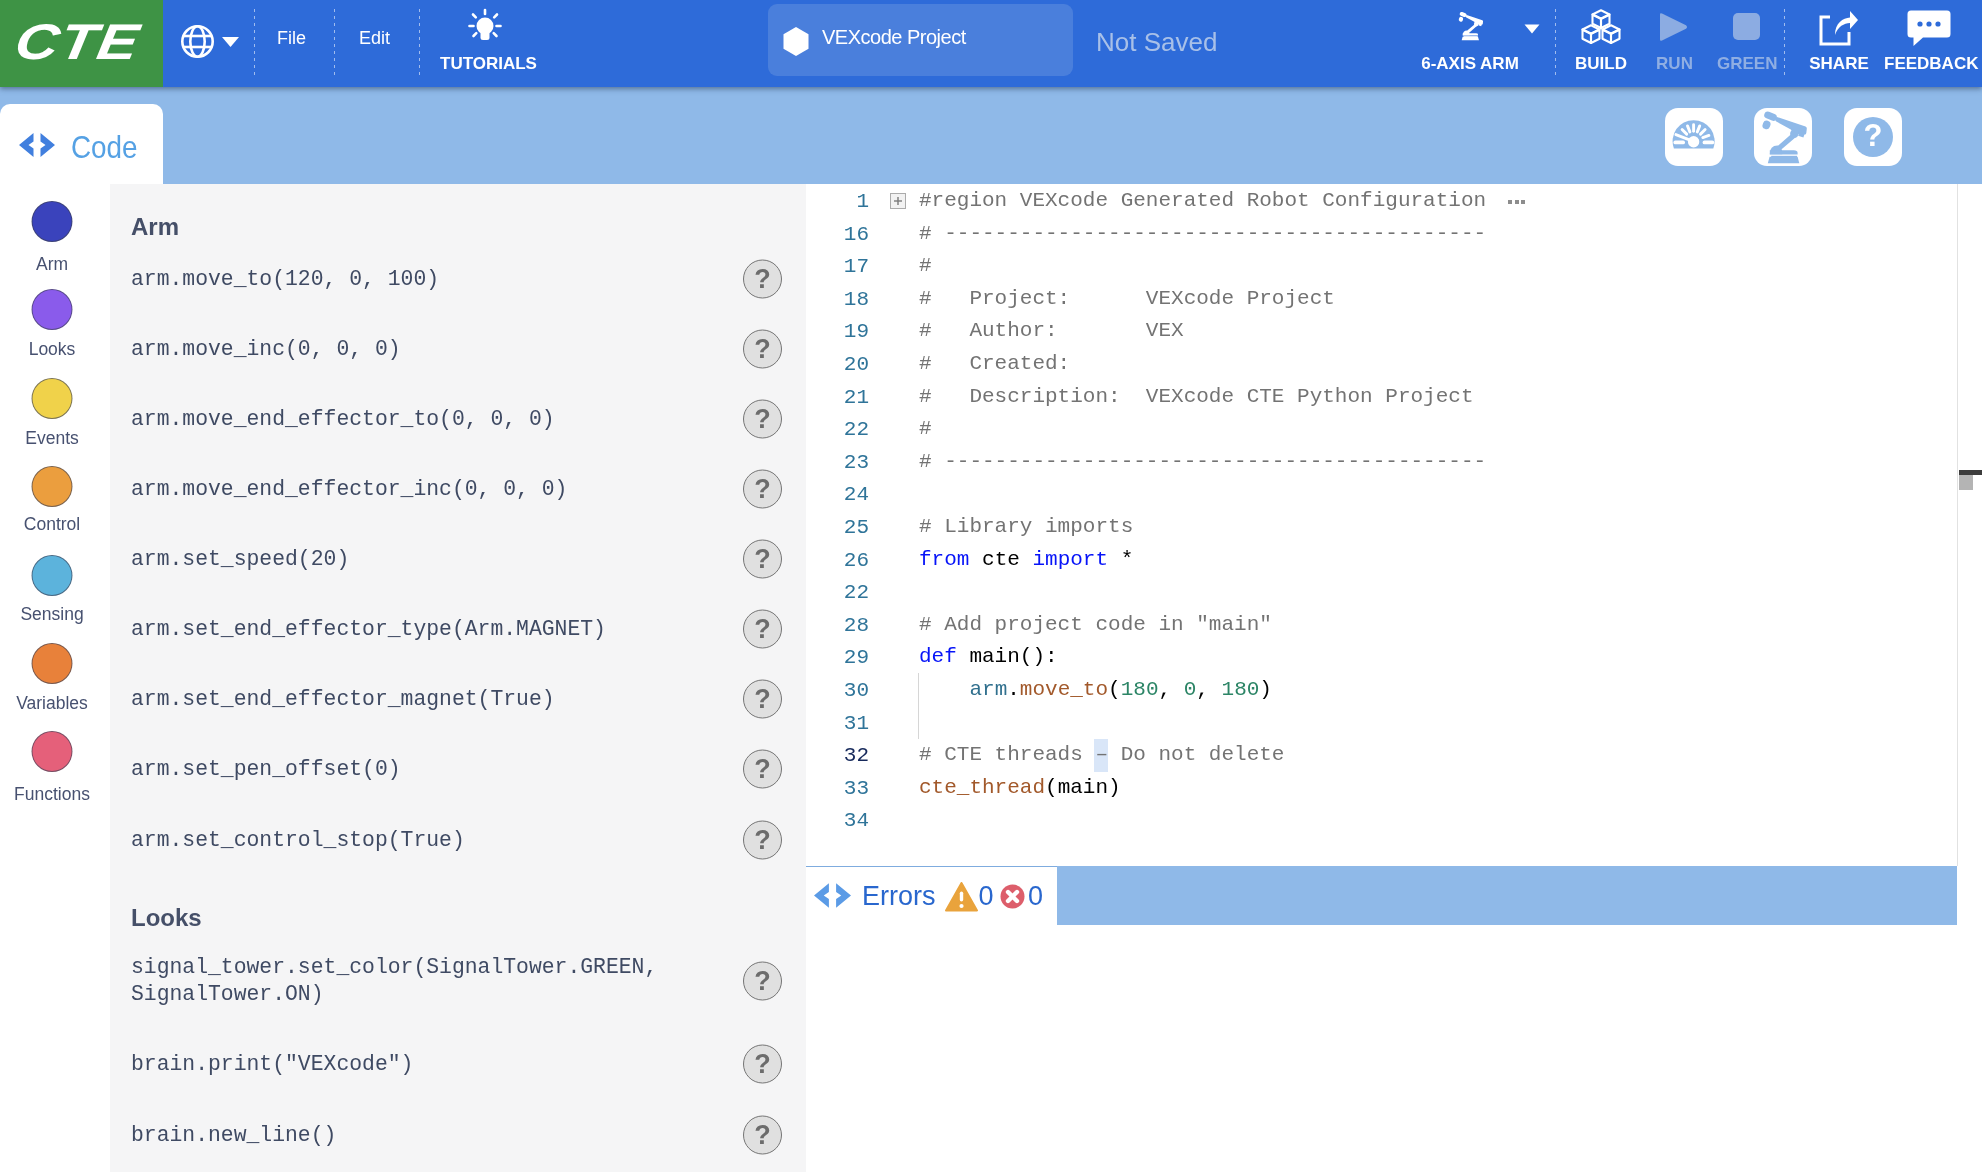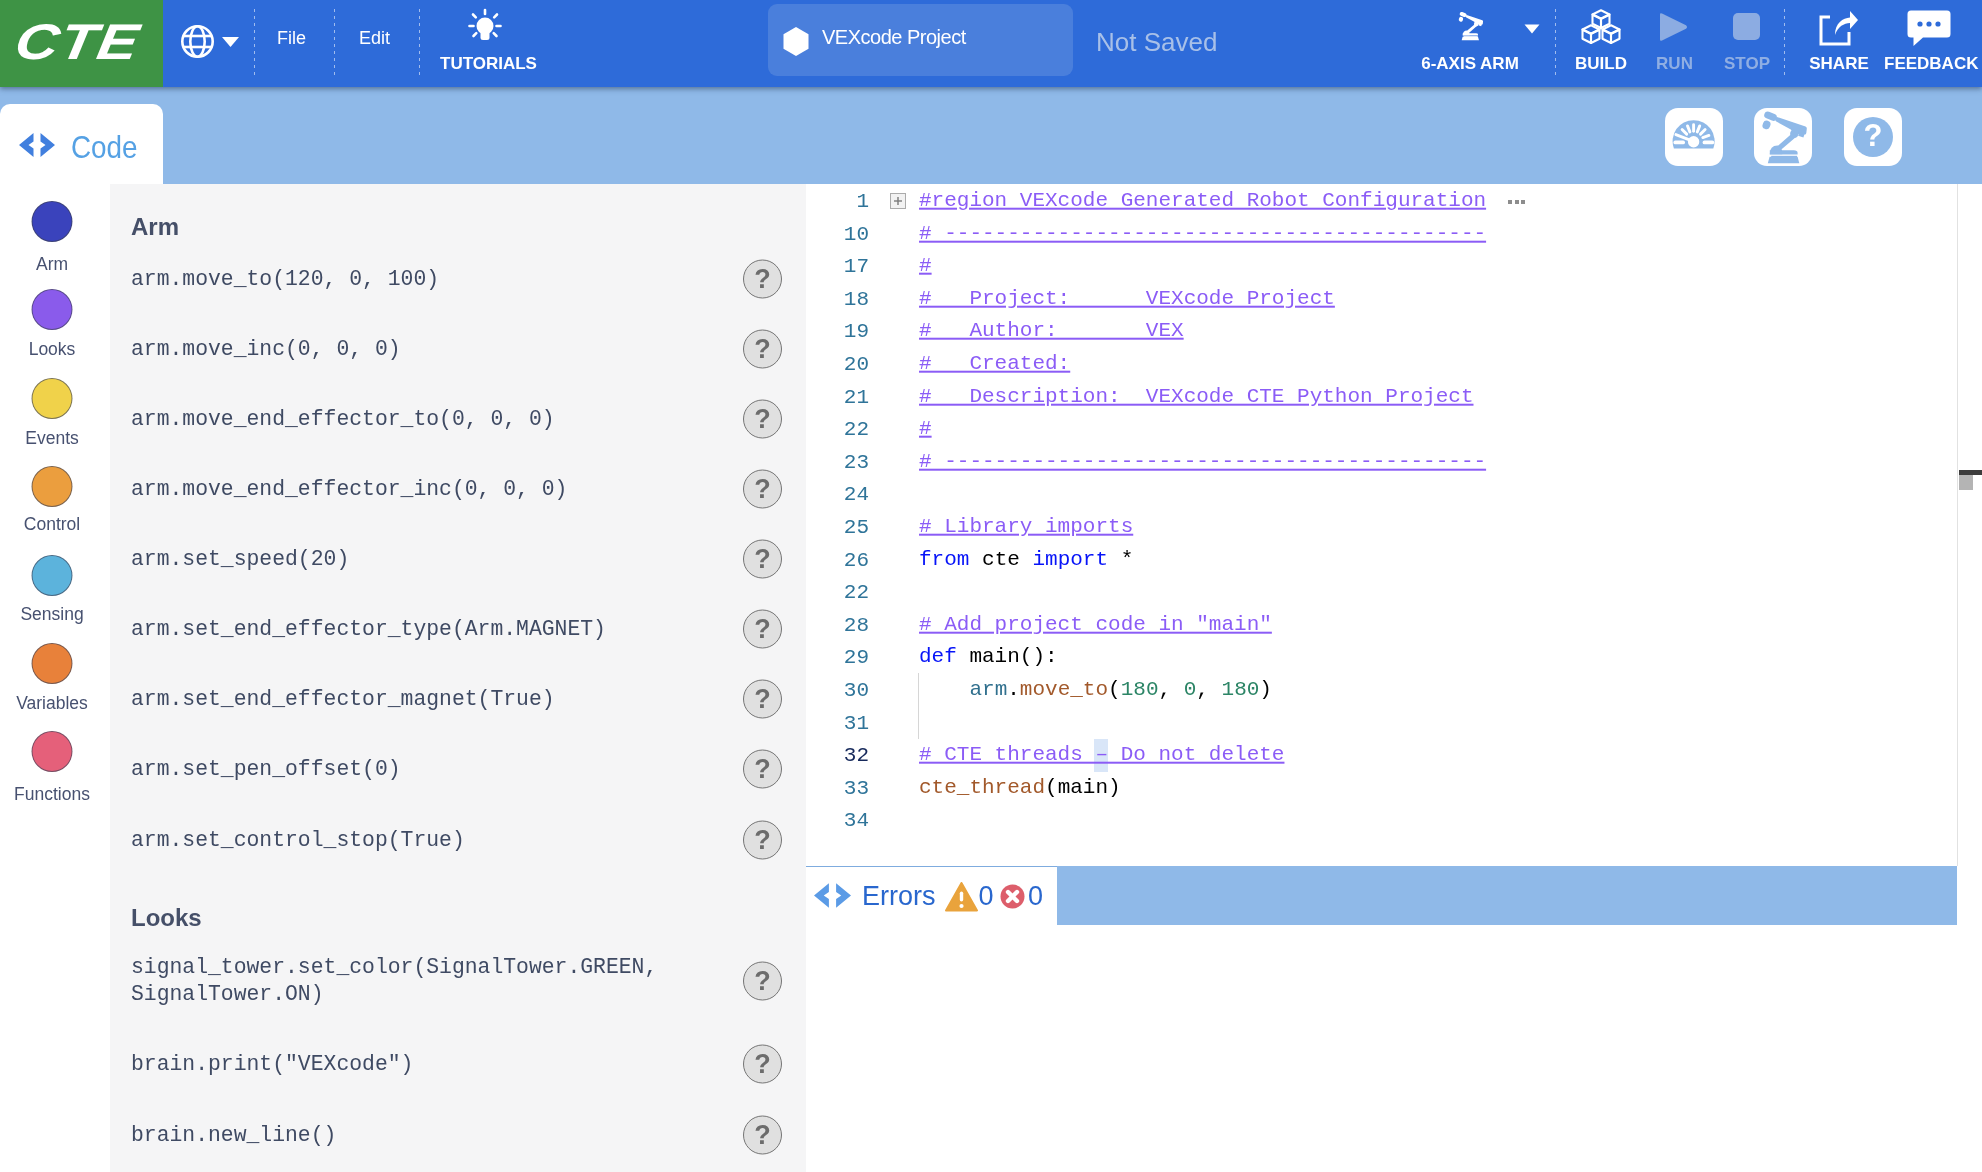--- a/index.html
+++ b/index.html
@@ -39,21 +39,21 @@
   .help { position:absolute; left:633px; width:39px; height:39px; border-radius:50%;
     background:#E0E0E0; border:1.5px solid #757575; transform:translateY(-50%);
     color:#6C6C6C; font-size:27px; font-weight:bold; text-align:center; line-height:37.5px; }
   
   #editor { position:absolute; left:806px; top:184px; width:1151px; height:682px; background:#fff; overflow:hidden; }
   .cl { position:absolute; white-space:pre; font-family:"Liberation Mono", monospace;
     font-size:21px; line-height:32.6px; transform:translateY(-50%); }
   .num { position:absolute; right:1088px; color:#2F7499; font-family:"Liberation Mono", monospace;
     font-size:21px; transform:translateY(-50%); }
   .code { left:113px; color:#000; }
-  .green { color:#8b5cf6;text-decoration:underline; }
+  .green { color:#737373; }
   .kw { color:#0714F8; }
   .fn { color:#A2592B; }
   .varc { color:#31708E; }
   .numc { color:#2C8566; }
   #ruler { position:absolute; left:1957px; top:184px; width:25px; height:682px;
     border-left:1px solid #E2E2E2; background:#fff; }
   
   #errrow { position:absolute; left:806px; top:866px; width:1151px; height:59px; }
   #errtab { position:absolute; left:0; top:0; width:251px; height:59px; background:#fff;
     border-top:1.5px solid #7FACDF; }
@@ -151,21 +151,21 @@
   <div class="cmd" style="top:797px;line-height:27px">signal_tower.set_color(SignalTower.GREEN,
 SignalTower.ON)</div>
     <div class="help" style="top:797px">?</div>
   <div class="cmd" style="top:880px">brain.print("VEXcode")</div>
     <div class="help" style="top:880px">?</div>
   <div class="cmd" style="top:951px">brain.new_line()</div>
     <div class="help" style="top:951px">?</div>
 </div>
 <div id="editor">
   <div class="num" style="top:17px">1</div>
-  <div class="num" style="top:49.6px">10</div>
+  <div class="num" style="top:49.6px">16</div>
   <div class="num" style="top:82.2px">17</div>
   <div class="num" style="top:114.8px">18</div>
   <div class="num" style="top:147.4px">19</div>
   <div class="num" style="top:180px">20</div>
   <div class="num" style="top:212.6px">21</div>
   <div class="num" style="top:245.2px">22</div>
   <div class="num" style="top:277.8px">23</div>
   <div class="num" style="top:310.4px">24</div>
   <div class="num" style="top:343px">25</div>
   <div class="num" style="top:375.6px">26</div>
@@ -320,21 +320,21 @@
   <div class="lbl" style="left:1560px;width:82px">BUILD</div>
 
   <svg class="abs" style="left:1657px;top:12px" width="32" height="30" viewBox="0 0 32 30">
     <path d="M3 2.5 Q3 0.5 5 1.5 L29 13.2 Q31 15 29 16.8 L5 28.5 Q3 29.5 3 27.5 Z" fill="#8CACE2"></path>
   </svg>
   <div class="lbl dim" style="left:1647px;width:55px">RUN</div>
 
   <svg class="abs" style="left:1733px;top:13px" width="28" height="28" viewBox="0 0 28 28">
     <rect x="0" y="0" width="27" height="27" rx="5" fill="#8CACE2"></rect>
   </svg>
-  <div class="lbl dim" style="left:1717px;width:60px">STOP</div>
+  <div class="lbl dim" style="left:1717px;width:60px">GREEN</div>
   <div class="sep" style="left:1784px"></div>
 
   <svg class="abs" style="left:1817px;top:9px" width="42" height="38" viewBox="0 0 42 38">
     <g fill="none" stroke="#fff" stroke-width="3">
       <path d="M13 8 H4 V35 H32 V23"></path>
     </g>
     <path d="M18 26 C18 14 26 9 33 8.5 L33 2 L41 11 L33 20 L33 14 C27 14.5 21 17 18 26 Z" fill="#fff"></path>
   </svg>
   <div class="lbl" style="left:1800px;width:78px">SHARE</div>
 

